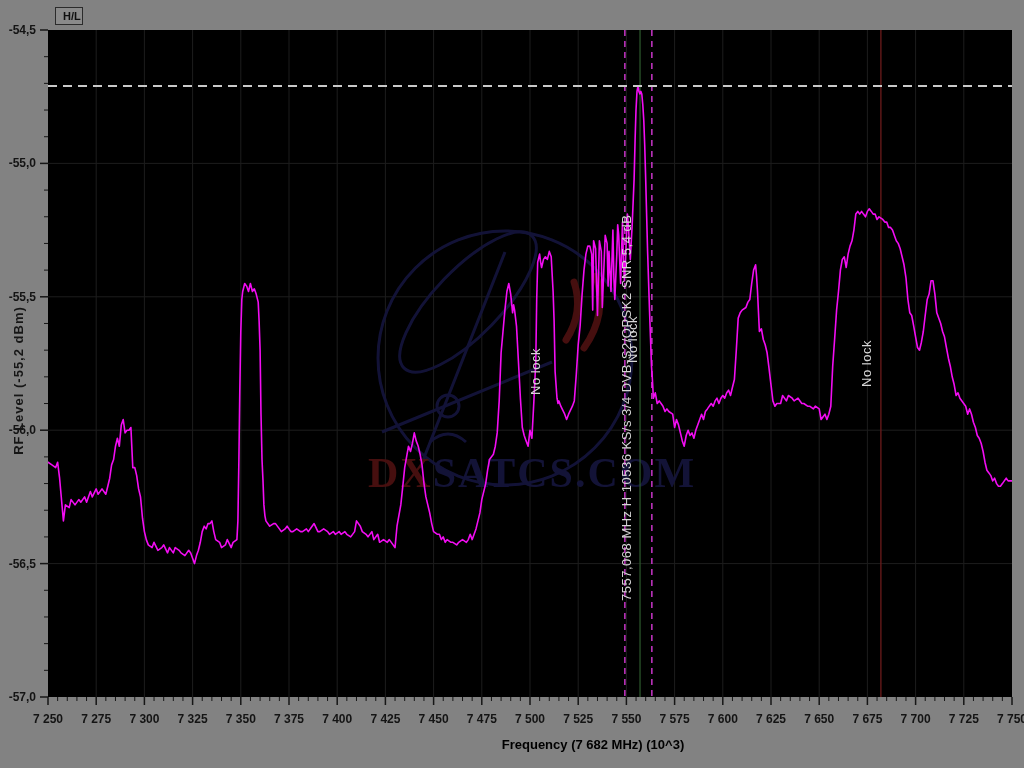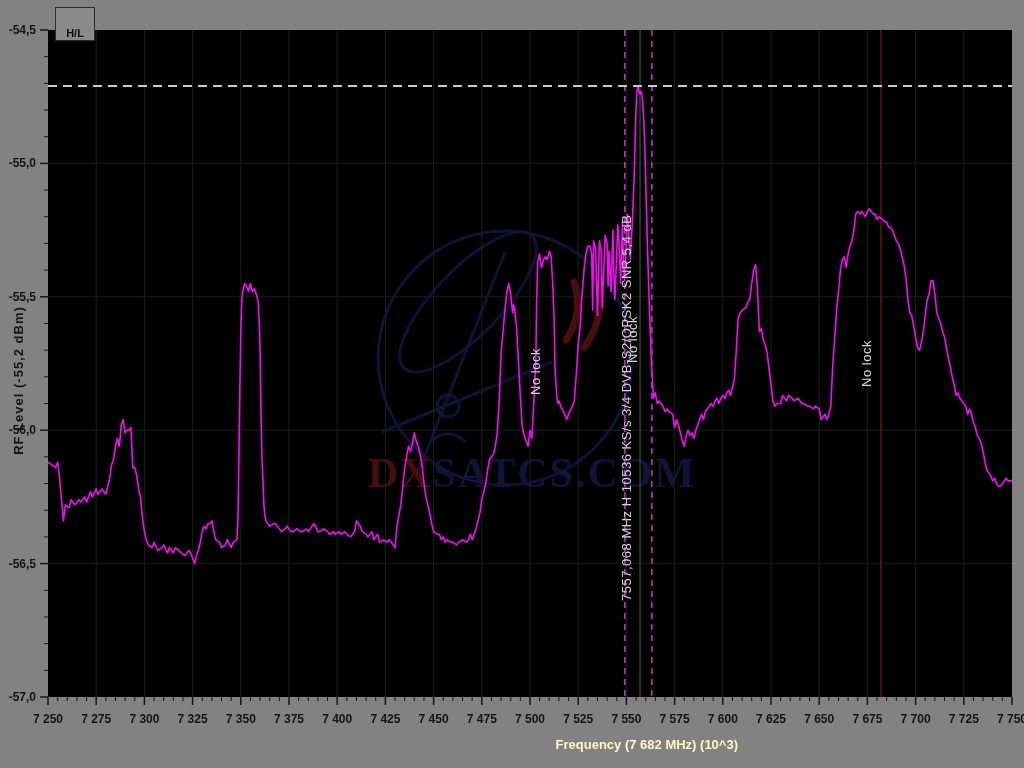--- a/index.html
+++ b/index.html
@@ -1,26 +1,26 @@
 <!DOCTYPE html>
 <html><head>
 <meta charset="utf-8">
 <style>
   html,body{margin:0;padding:0;}
   body{width:1024px;height:768px;overflow:hidden;background:#828282;
        font-family:"Liberation Sans", sans-serif;position:relative;}
   .screen{position:absolute;left:0;top:0;width:1024px;height:768px;background:#828282;}
   #chart-svg{position:absolute;left:0;top:0;}
-  .legend{position:absolute;left:55px;top:7px;width:40px;height:18px;
+  .legend{position:absolute;left:55px;top:7px;width:28px;height:18px;
           background:#8a8a8a;border:1px solid #2b2b2b;display:flex;align-items:center;
-          box-sizing:border-box;padding:16px 3px;gap:4px;flex-direction:column;}
+          box-sizing:border-box;padding:0 3px;gap:4px;}
   .legend .swatch{width:18px;height:3px;background:#f20df2;}
   .legend .lbl{font-size:11px;font-weight:700;color:#101010;line-height:1;}
-  .x-title{position:absolute;left:448px;top:737px;width:290px;text-align:right;
-           font-size:13px;font-weight:700;color:#fef9c3;}
+  .x-title{position:absolute;left:448px;top:737px;width:290px;text-align:center;
+           font-size:13px;font-weight:700;color:#000000;}
   .y-title{position:absolute;left:-97px;top:373px;width:230px;text-align:center;
            transform:rotate(-90deg);font-size:13px;font-weight:700;color:#161616;
            letter-spacing:1px;}
 </style>
 </head>
 <body>
 
 <div class="screen">
   <svg id="chart-svg" width="1024" height="768">
       <rect x="48" y="30" width="964" height="667" fill="#000000"></rect>

